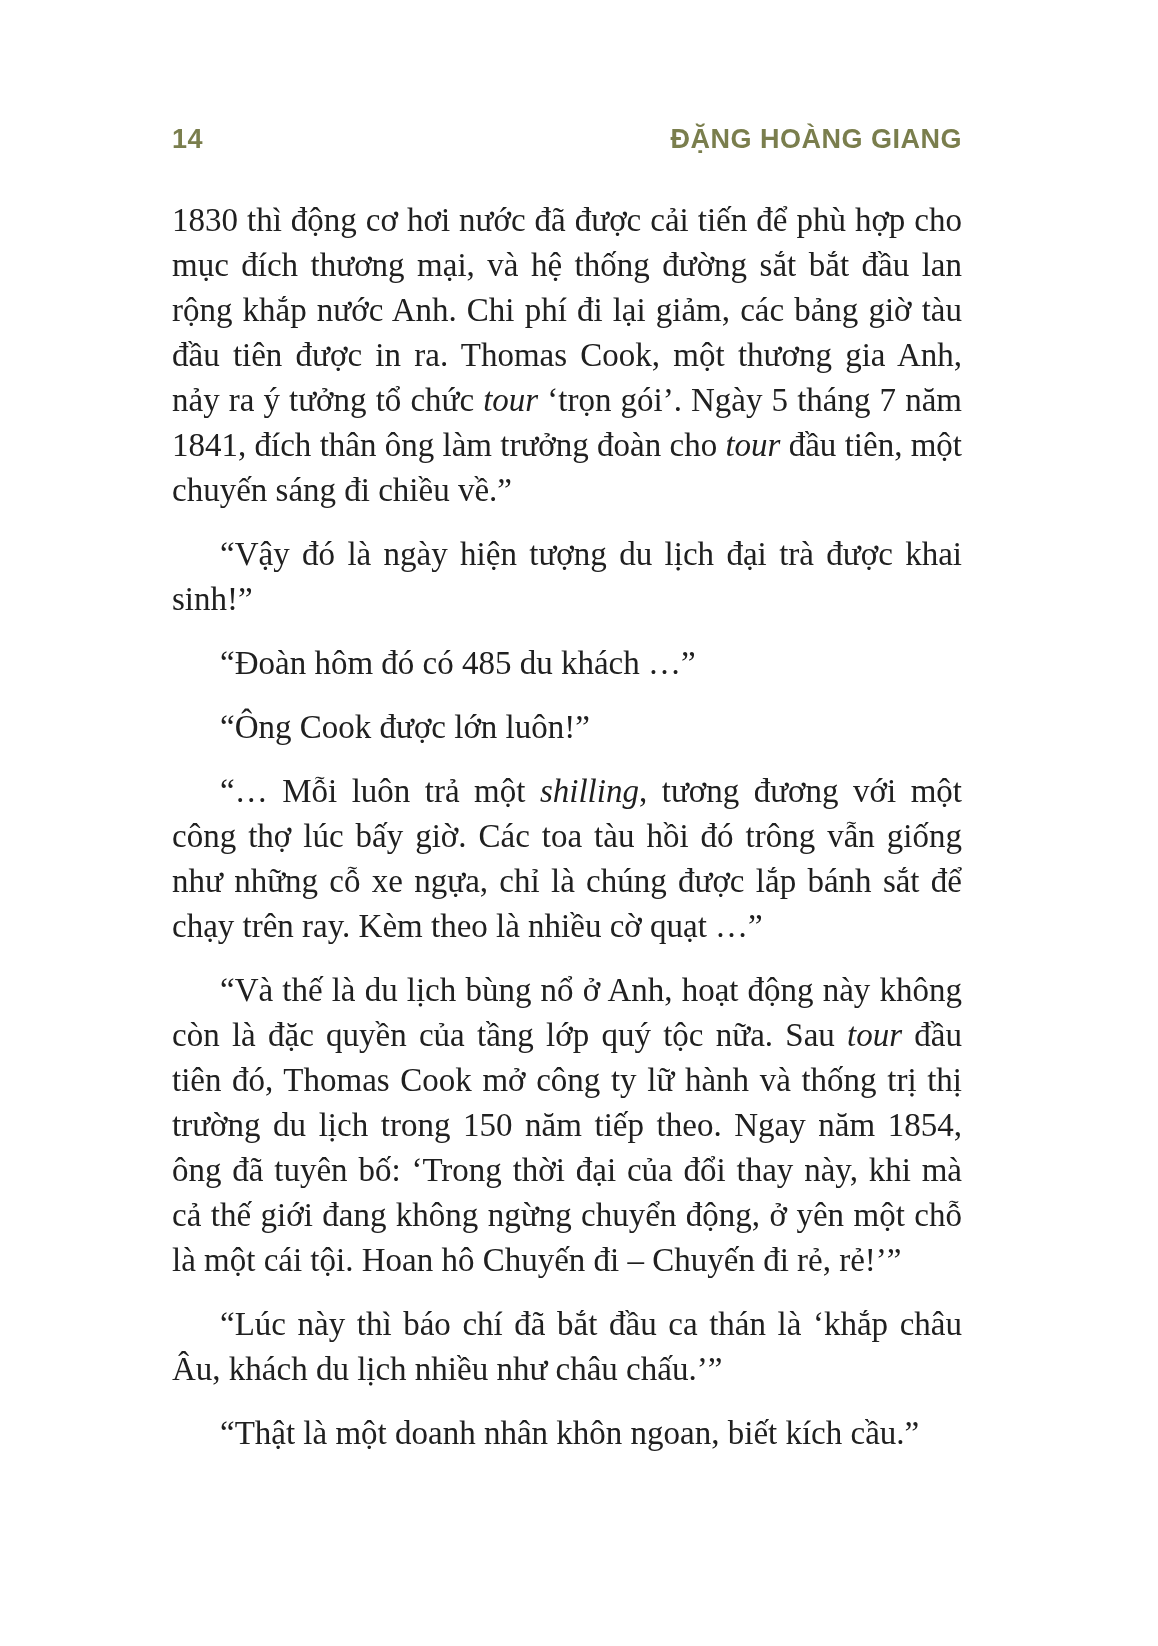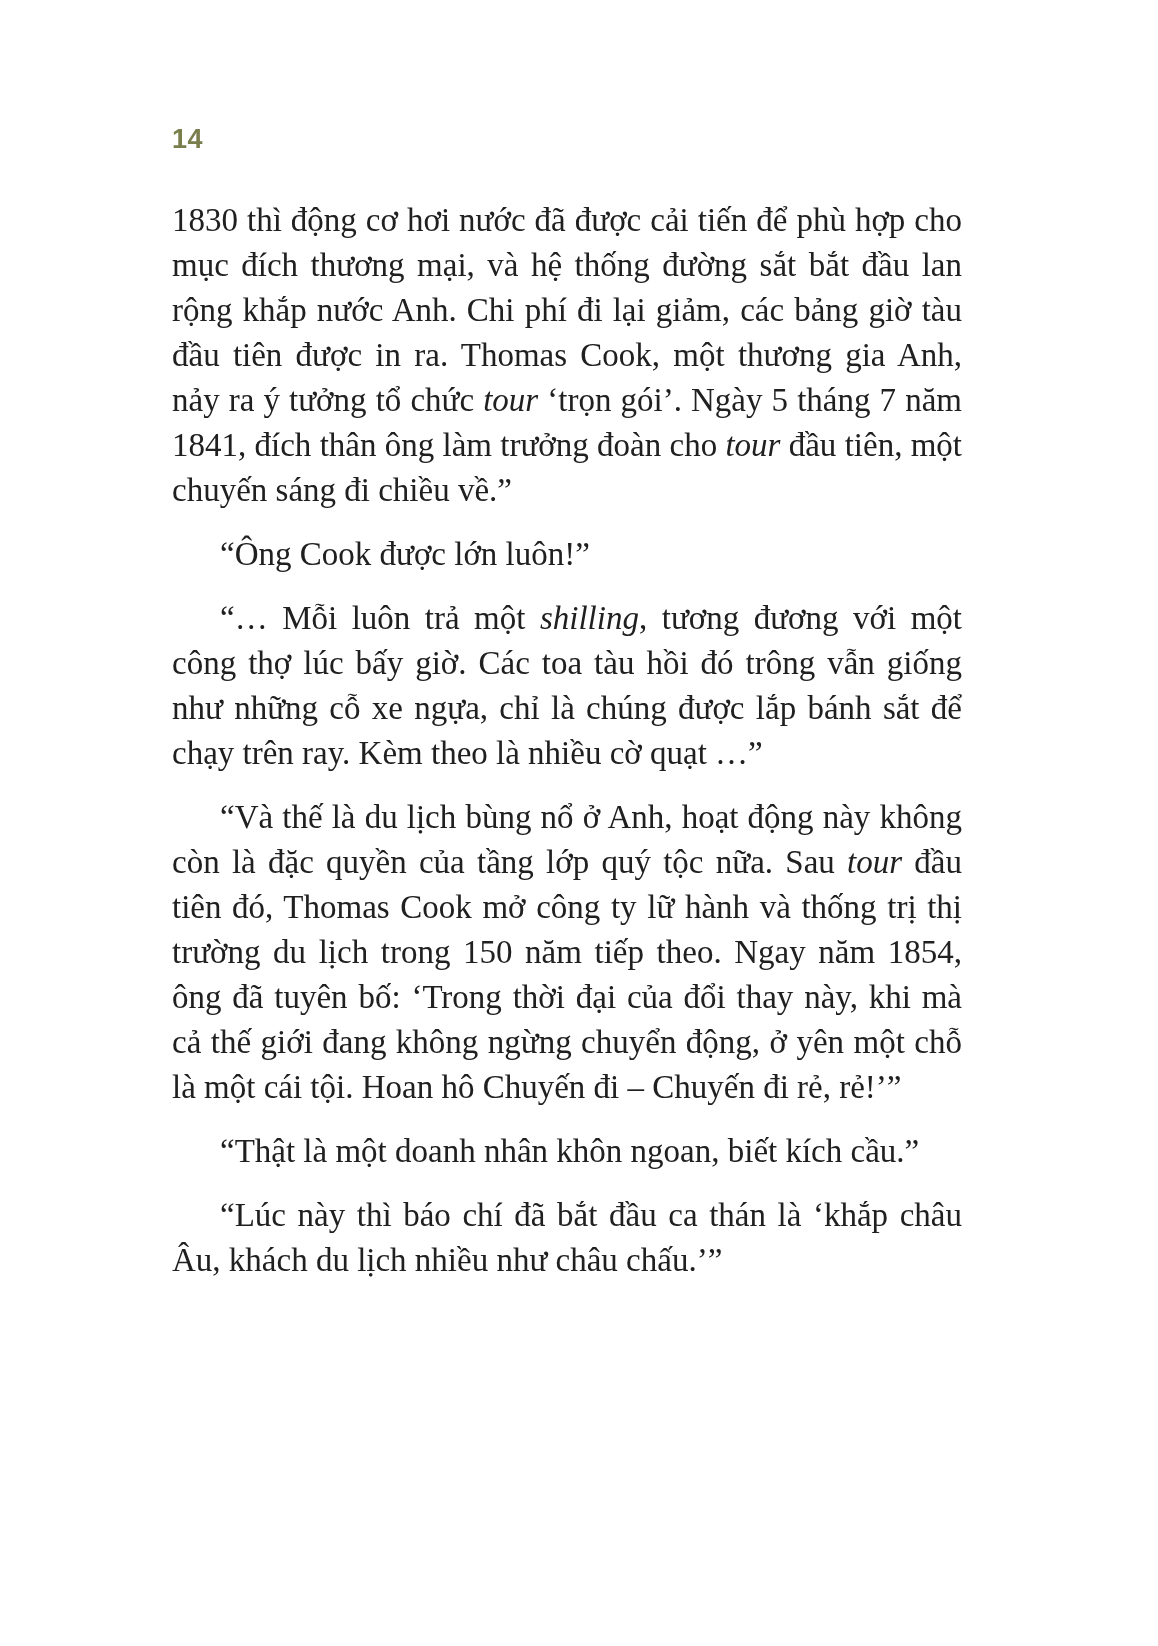--- a/index.html
+++ b/index.html
@@ -49,22 +49,25 @@
   .page-body .italic {
     font-style: italic;
   }
 </style>
 </head>
 <body>
 
 <div class="page">
   <header class="running-head">
     <span>14</span>
+    <span>ĐẶNG HOÀNG GIANG</span>
   </header>
   <main class="page-body">
       <p><span>1830 thì động cơ hơi nước đã được cải tiến để phù hợp cho mục đích thương mại, và hệ thống đường sắt bắt đầu lan rộng khắp nước Anh. Chi phí đi lại giảm, các bảng giờ tàu đầu tiên được in ra. Thomas Cook, một thương gia Anh, nảy ra ý tưởng tổ chức </span><span class="italic">tour</span><span> ‘trọn gói’. Ngày 5 tháng 7 năm 1841, đích thân ông làm trưởng đoàn cho </span><span class="italic">tour</span><span> đầu tiên, một chuyến sáng đi chiều về.”</span></p>
+      <p class="indent"><span>“Vậy đó là ngày hiện tượng du lịch đại trà được khai sinh!”</span></p>
+      <p class="indent"><span>“Đoàn hôm đó có 485 du khách&nbsp;…”</span></p>
       <p class="indent"><span>“Ông Cook được lớn luôn!”</span></p>
       <p class="indent"><span>“… Mỗi luôn trả một </span><span class="italic">shilling</span><span>, tương đương với một công thợ lúc bấy giờ. Các toa tàu hồi đó trông vẫn giống như những cỗ xe ngựa, chỉ là chúng được lắp bánh sắt để chạy trên ray. Kèm theo là nhiều cờ quạt&nbsp;…”</span></p>
       <p class="indent"><span>“Và thế là du lịch bùng nổ ở Anh, hoạt động này không còn là đặc quyền của tầng lớp quý tộc nữa. Sau </span><span class="italic">tour</span><span> đầu tiên đó, Thomas Cook mở công ty lữ hành và thống trị thị trường du lịch trong 150 năm tiếp theo. Ngay năm 1854, ông đã tuyên bố: ‘Trong thời đại của đổi thay này, khi mà cả thế giới đang không ngừng chuyển động, ở yên một chỗ là một cái tội. Hoan hô Chuyến đi – Chuyến đi rẻ, rẻ!’”</span></p>
+      <p class="indent"><span>“Lúc này thì báo chí đã bắt đầu ca thán là ‘khắp châu Âu, khách du lịch nhiều như châu chấu.’”</span></p>
       <p class="indent"><span>“Thật là một doanh nhân khôn ngoan, biết kích cầu.”</span></p>
-      <p class="indent"><span>“Lúc này thì báo chí đã bắt đầu ca thán là ‘khắp châu Âu, khách du lịch nhiều như châu chấu.’”</span></p>
     </main>
 </div>
 
 </body></html>

